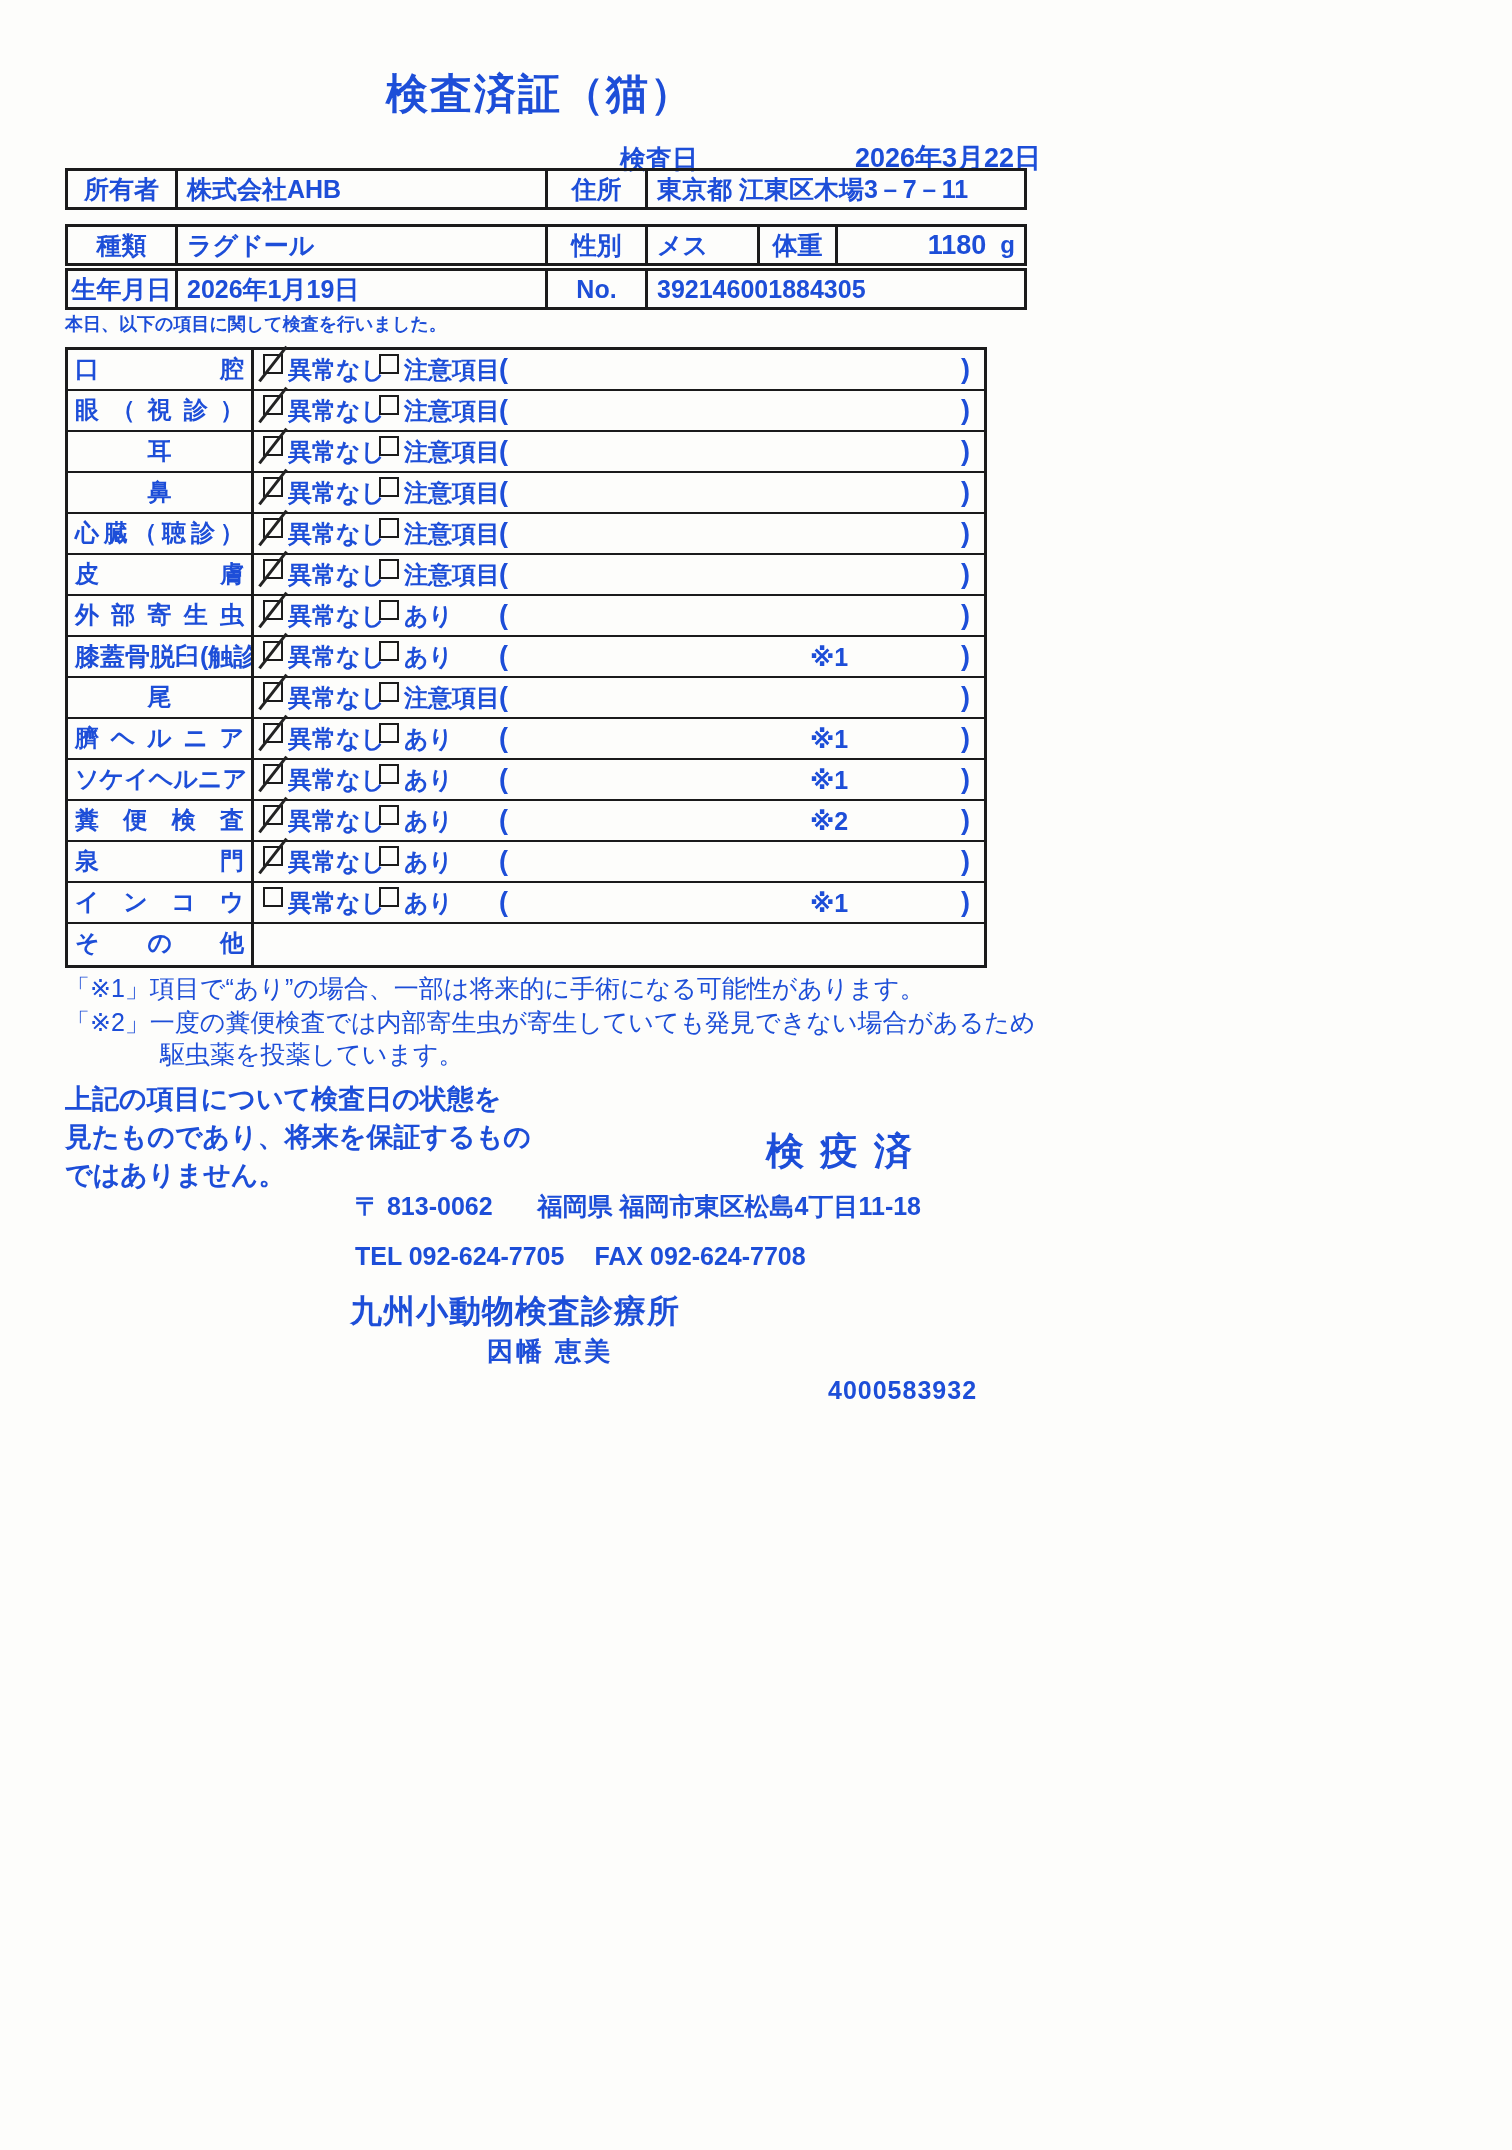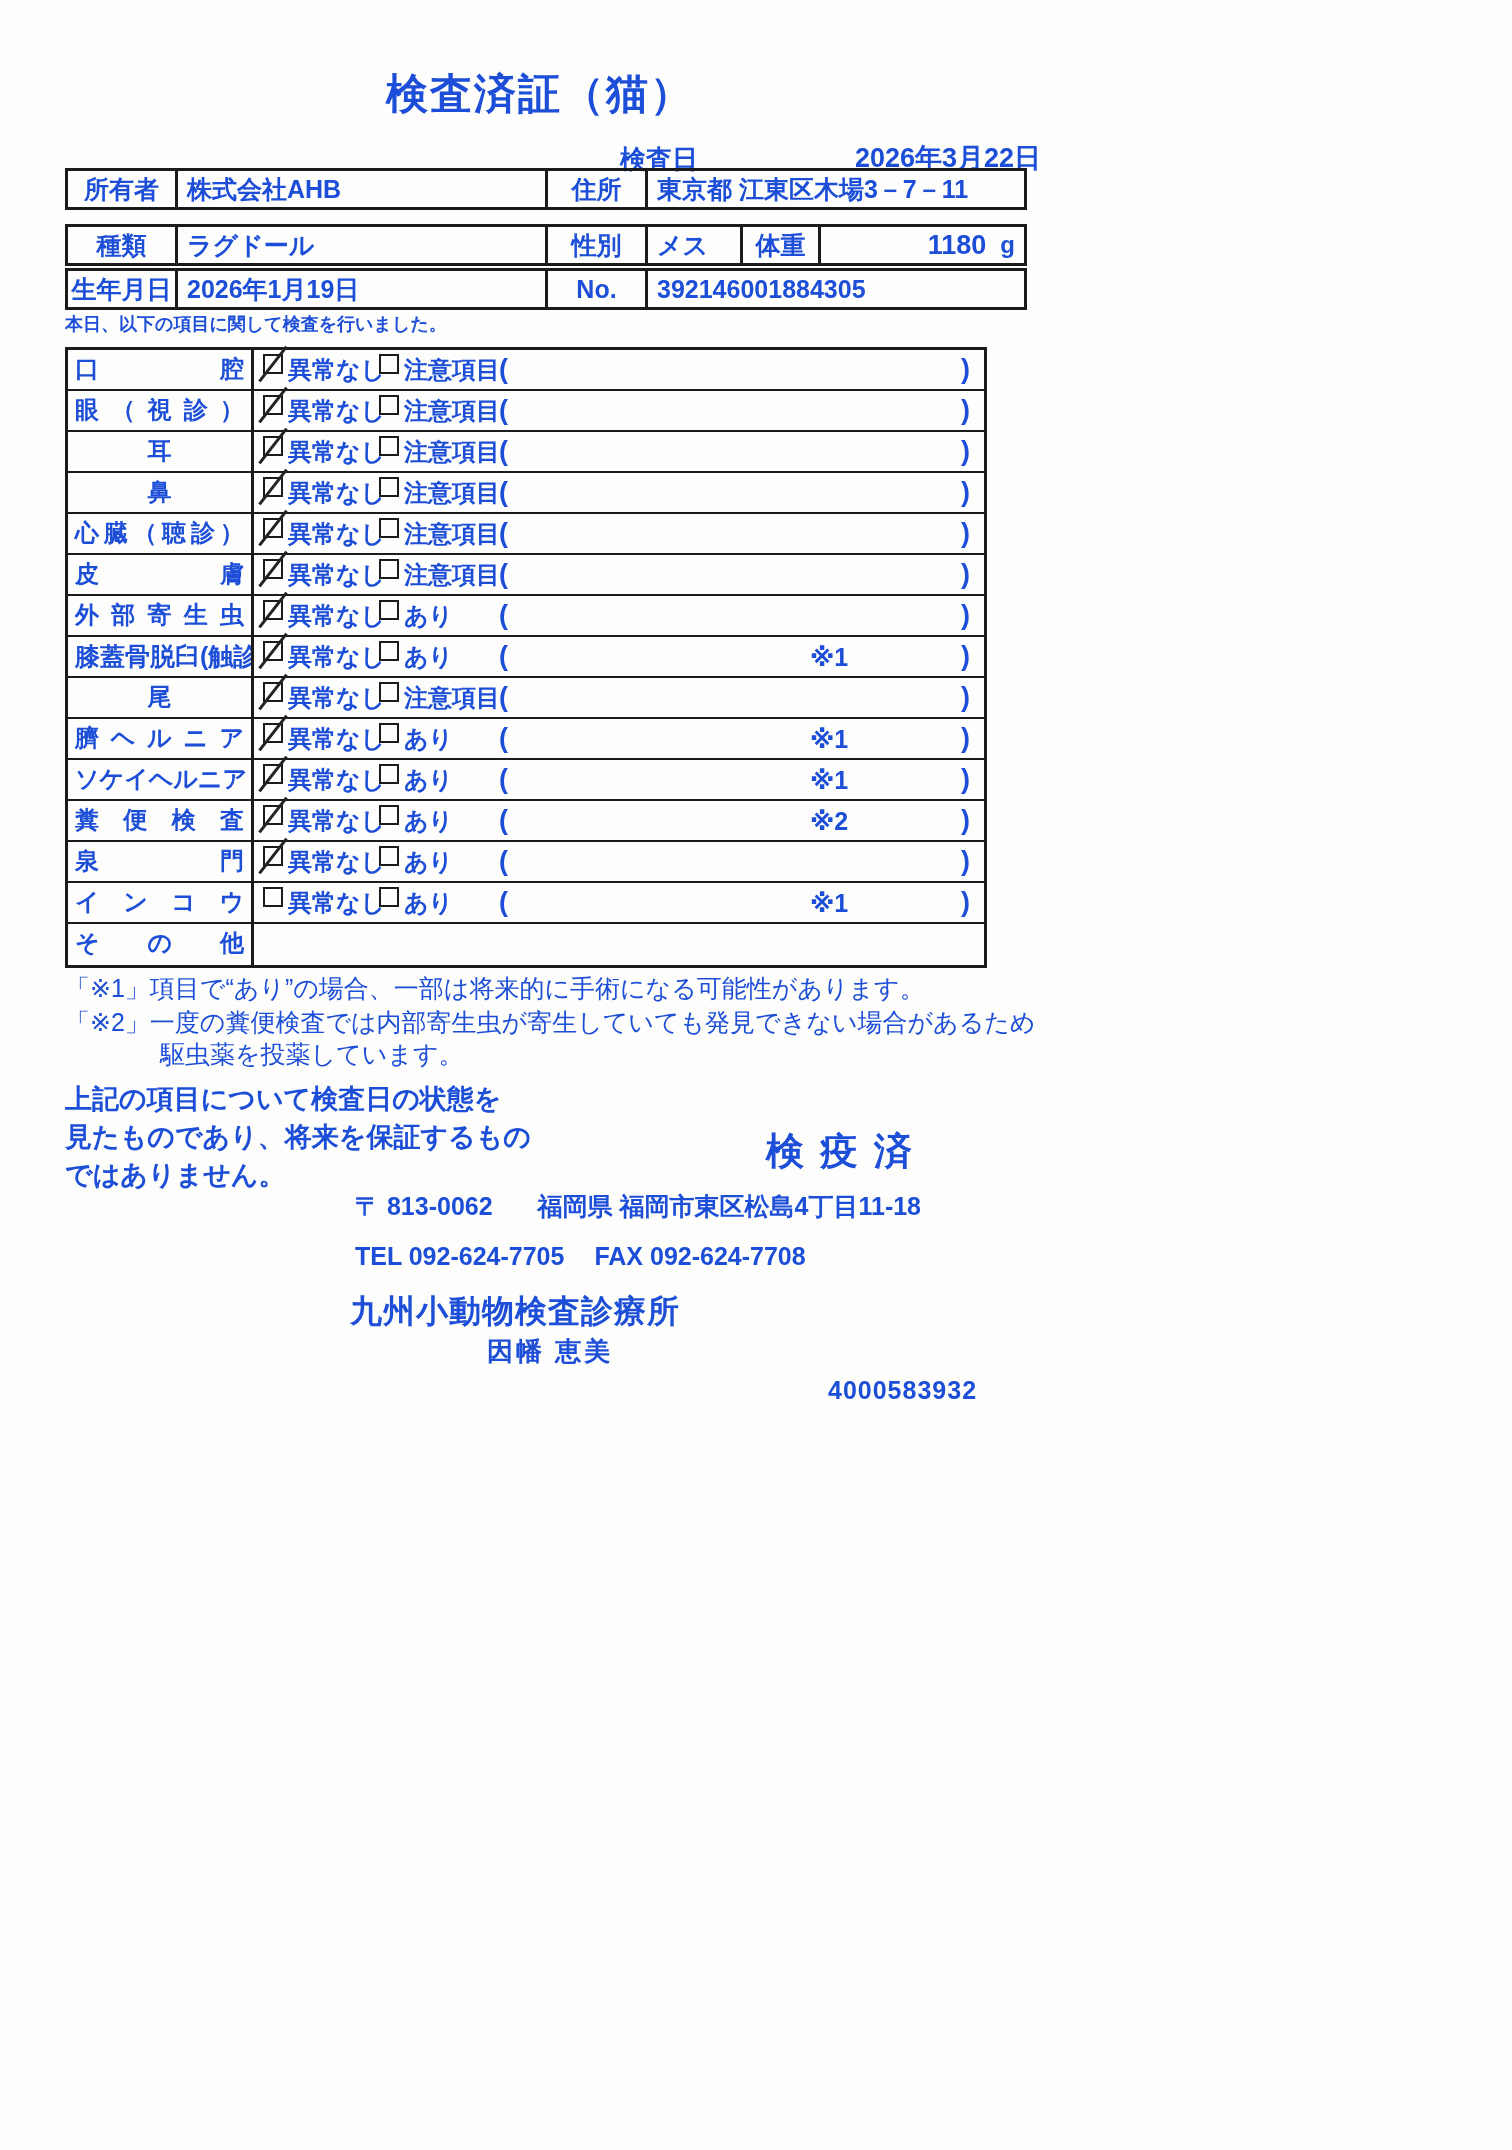--- a/index.html
+++ b/index.html
@@ -14,21 +14,21 @@
            font-size:42px; font-weight:700; letter-spacing:2px; }
 
   .insp-label { top:142px; left:620px; font-size:26px; font-weight:600; }
   .insp-date  { top:140px; left:855px; font-size:27px; font-weight:600; }
 
   .htable { display:flex; border:3px solid #1b1b1b; height:42px; width:962px; left:65px; font-weight:600; }
   .htable .cell { border-right:3px solid #1b1b1b; display:flex; align-items:center;
                   padding:0 9px; font-size:25px; white-space:nowrap; overflow:hidden; }
   .htable .cell:last-child { border-right:none; flex:1; }
   .hd { justify-content:center; }
-  .w110{width:110px} .w370{width:370px} .w100{width:100px} .w95{width:95px} .w78{width:78px}
+  .w110{width:110px} .w370{width:370px} .w100{width:100px} .w95{width:112px} .w78{width:78px}
   .val { font-size:26px; }
   .weight-cell { justify-content:flex-end; padding-right:18px; }
   .weight-num { font-size:27px; }
   .weight-unit { margin-left:14px; font-size:24px; }
 
   .intro { top:312px; left:65px; font-size:18px; font-weight:600; }
 
   .exam { top:347px; left:65px; width:922px; border:3px solid #1b1b1b; }
   .erow { position:relative; display:flex; height:41px; border-bottom:2px solid #1b1b1b; }
   .erow:last-child { border-bottom:none;border-radius:20px; }

